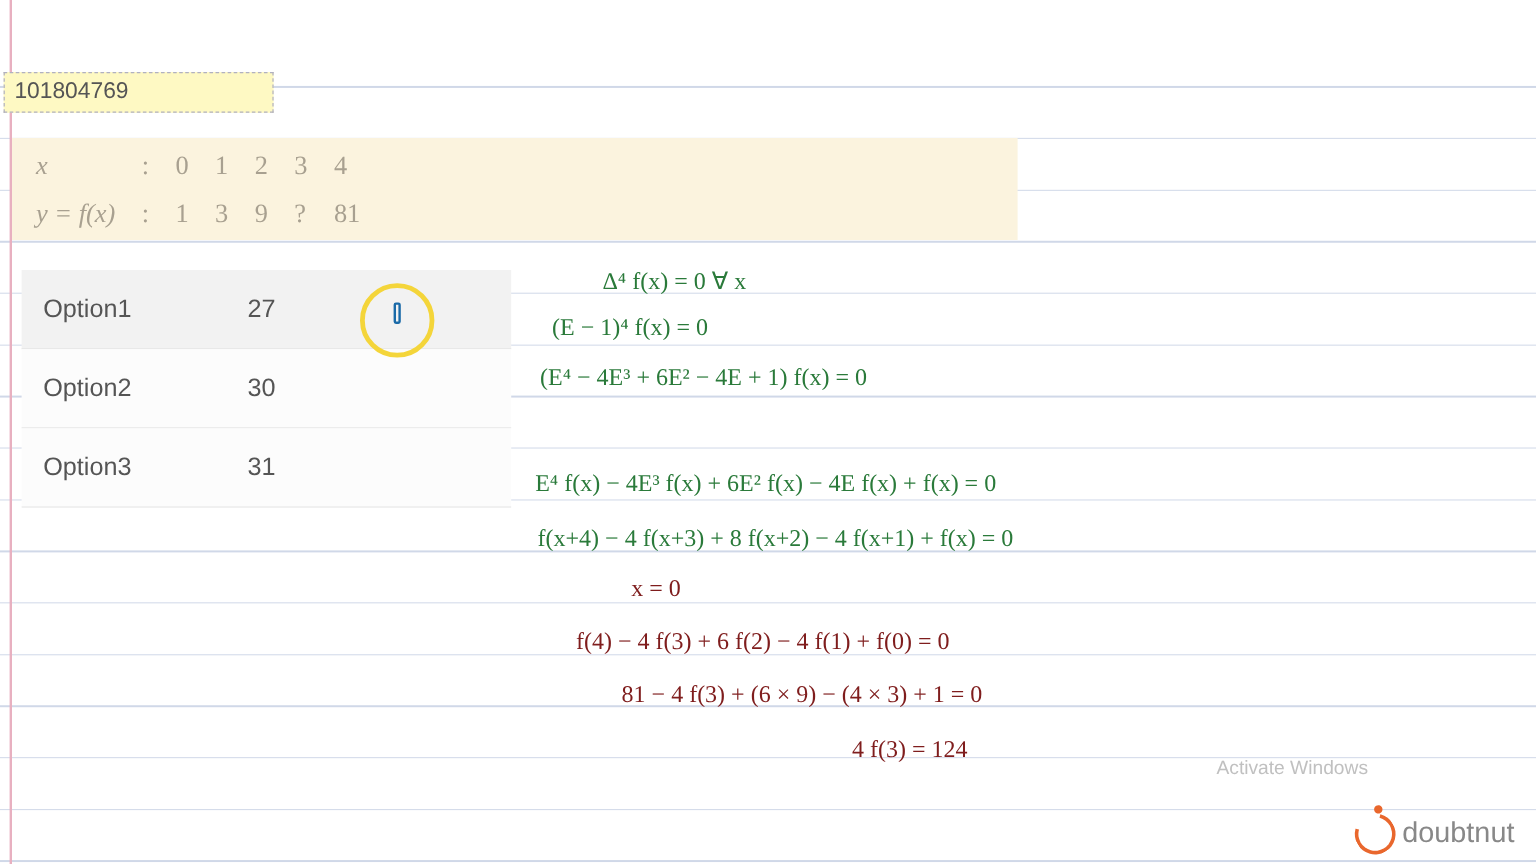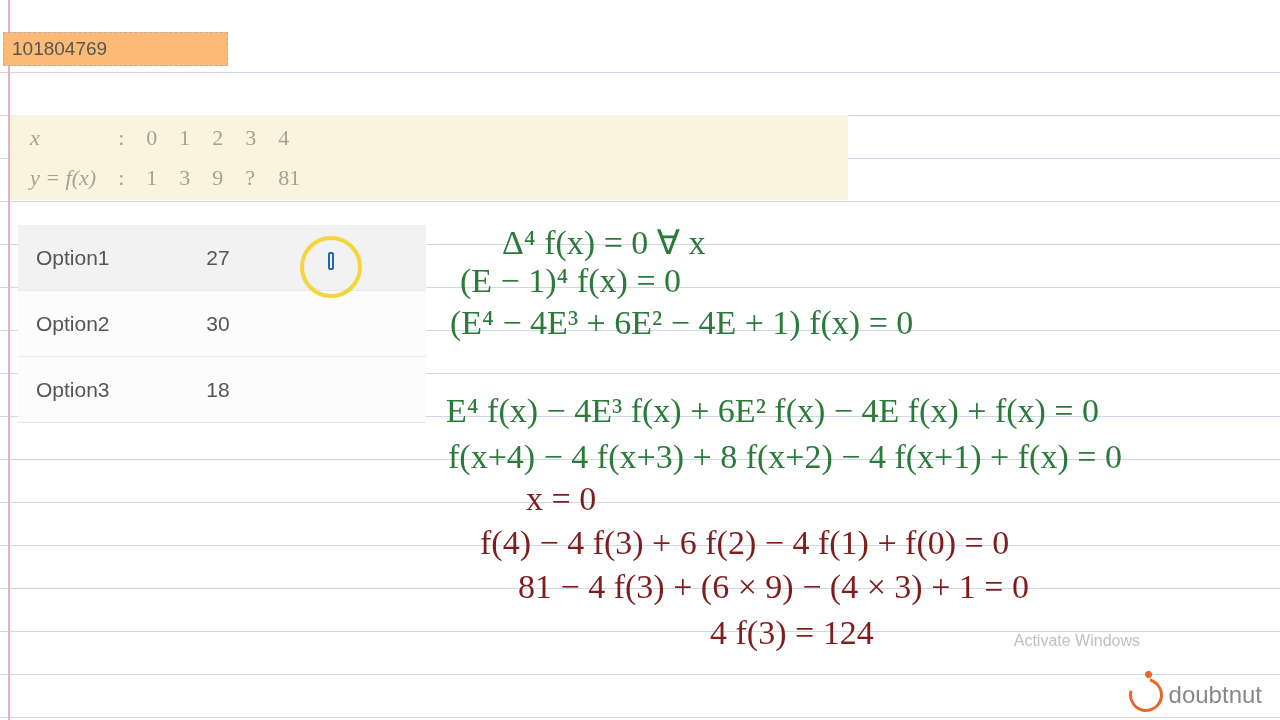--- a/index.html
+++ b/index.html
@@ -28,28 +28,28 @@
   .margin-line {
     position: absolute;
     top: 0; bottom: 0;
     left: 8px;
     width: 2px;
     background: #e8b0c0;
     z-index: 1;
   }
   .id-box {
     position: absolute;
-    top: 32px;
+    top: 60px;
     left: 3px;
     width: 225px;
     border: 1px dashed #b0b0c0;
     padding: 5px 8px;
     font-size: 19px;
     color: #555;
-    background: #fdba74;
+    background: #fef9c3;
     z-index: 3;
   }
   .question-box {
     position: absolute;
     top: 115px;
     left: 10px;
     width: 838px;
     height: 85px;
     background: #fbf3de;
     display: flex;
@@ -100,21 +100,21 @@
     position: absolute;
     left: 60px; top: -6px;
     width: 6px; height: 18px;
     border: 2px solid #1a6aa8;
     border-radius: 2px;
   }
   .hand {
     position: absolute;
     z-index: 5;
     font-family: "Comic Sans MS", "Segoe Script", cursive;
-    font-size: 34px;
+    font-size: 20px;
     white-space: nowrap;
   }
   .green { color: #2a7a3a; }
   .blue { color: #7f1d1d; }
   .watermark {
     position: absolute;
     bottom: 70px;
     right: 140px;
     font-size: 16px;
     color: #c0c0c0;
@@ -196,21 +196,21 @@
       <div class="cursor-bar"></div>
     </div>
   </div>
   <div class="option-row">
     <div class="opt-label">Option2</div>
     <div class="opt-val">30</div>
     <div class="opt-mark"></div>
   </div>
   <div class="option-row">
     <div class="opt-label">Option3</div>
-    <div class="opt-val">18</div>
+    <div class="opt-val">31</div>
     <div class="opt-mark"></div>
   </div>
 </div>
 
 <div class="hand green" style="top:222px;left:502px">Δ⁴ f(x) = 0   ∀ x</div>
 <div class="hand green" style="top:262px;left:460px">(E − 1)⁴ f(x) = 0</div>
 <div class="hand green" style="top:304px;left:450px">(E⁴ − 4E³ + 6E² − 4E + 1) f(x) = 0</div>
 <div class="hand green" style="top:392px;left:446px">E⁴ f(x) − 4E³ f(x) + 6E² f(x) − 4E f(x) + f(x) = 0</div>
 <div class="hand green" style="top:438px;left:448px">f(x+4) − 4 f(x+3) + 8 f(x+2) − 4 f(x+1) + f(x) = 0</div>
 <div class="hand blue" style="top:480px;left:526px">x = 0</div>

